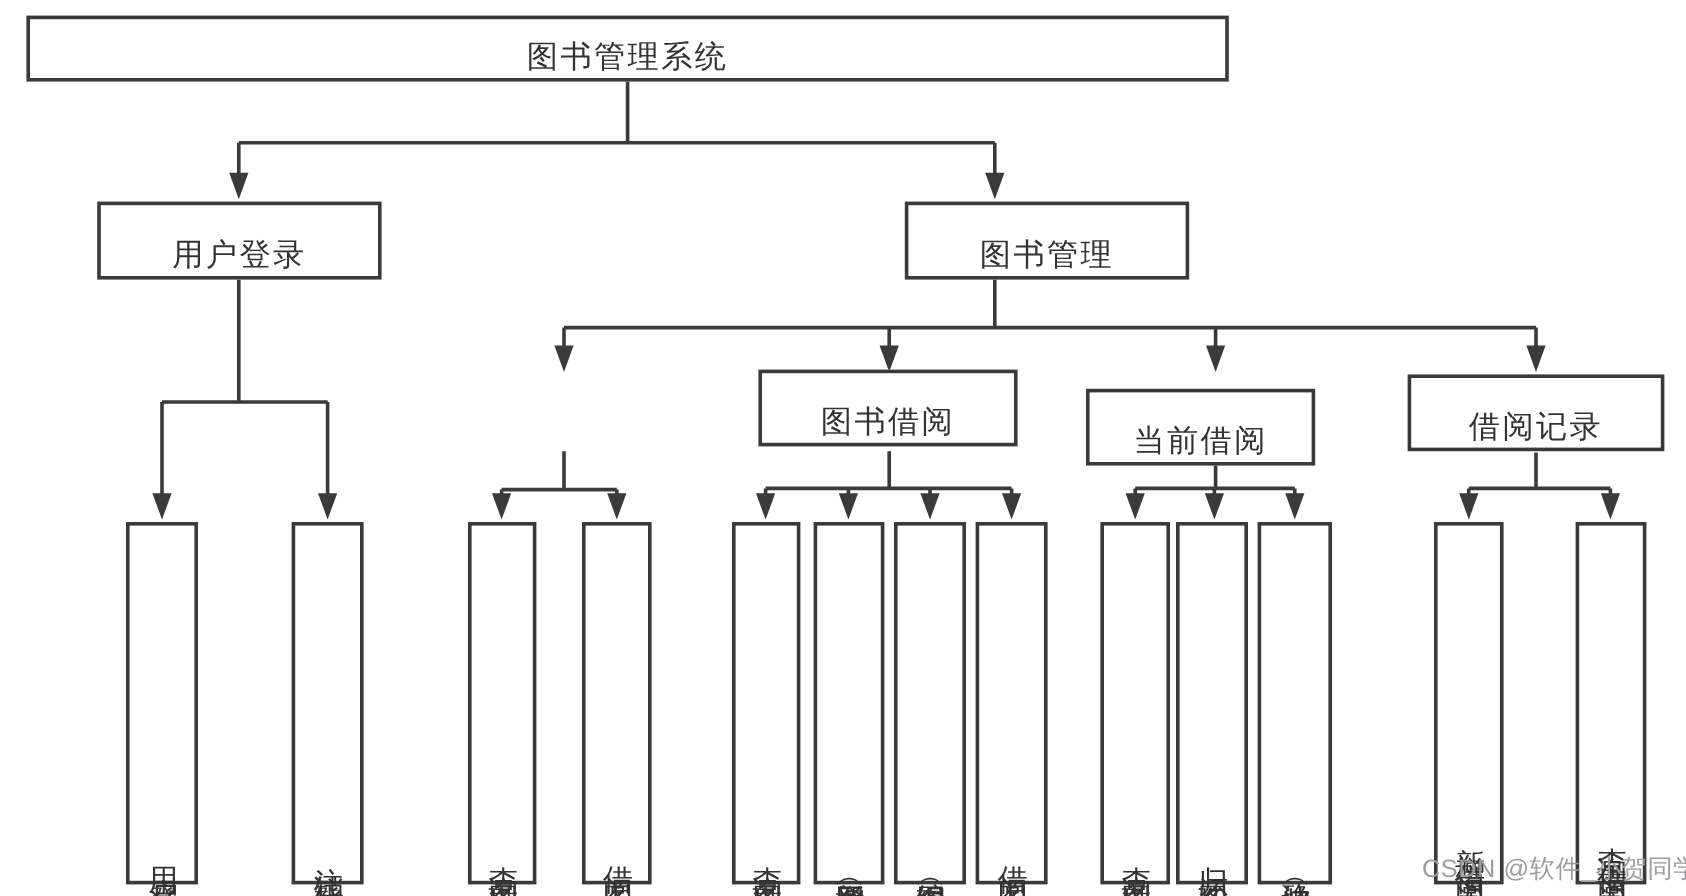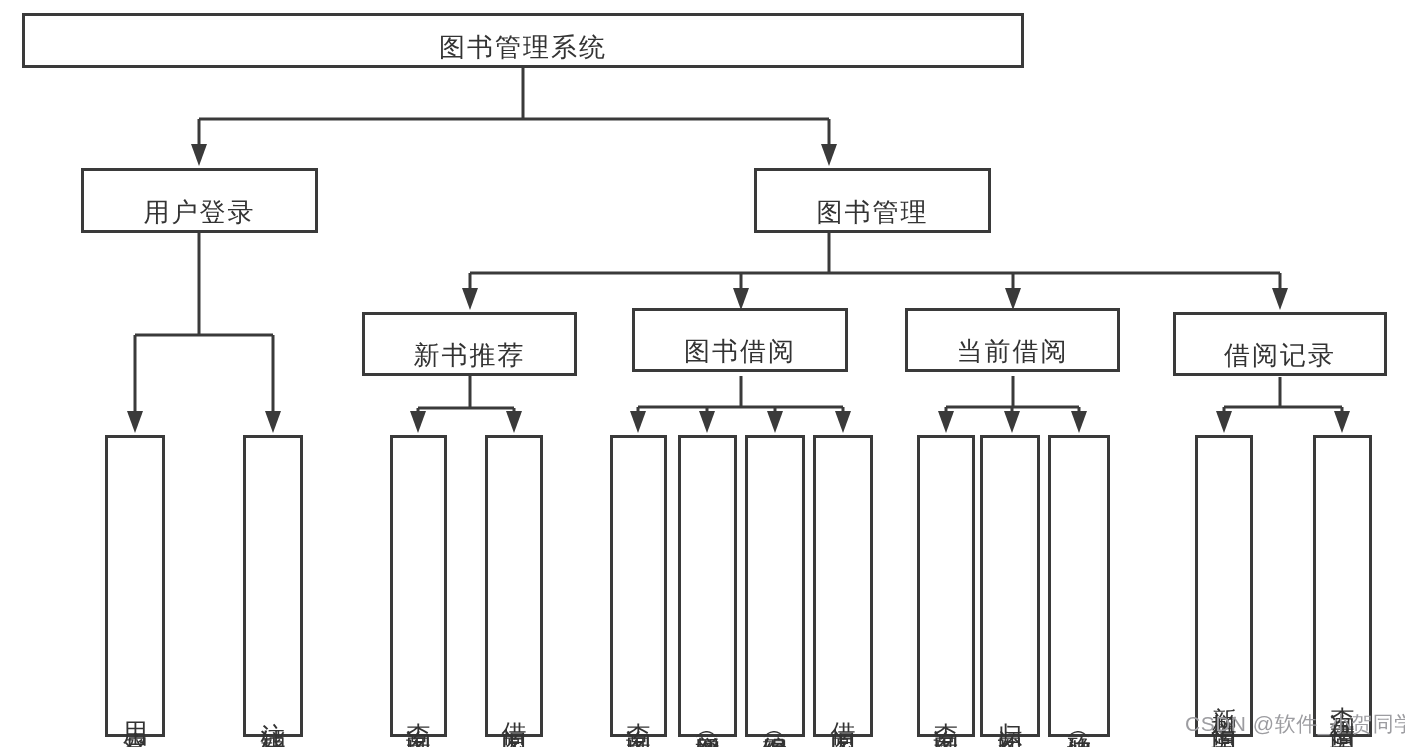--- a/index.html
+++ b/index.html
@@ -113,27 +113,24 @@
     <span class="h-label">图书管理系统</span>
   </div>
 
   <div class="box" style="left:81px;top:168px;width:237px;height:65px;">
     <span class="h-label">用户登录</span>
   </div>
   <div class="box" style="left:711px;top:168px;width:237px;height:65px;margin-left:43px;">
     <span class="h-label">图书管理</span>
   </div>
 
-  <div class="box" style="left:362px;top:312px;width:215px;height:64px;">
-    <span class="h-label">新书推荐</span>
-  </div>
   <div class="box" style="left:632px;top:308px;width:216px;height:64px;">
     <span class="h-label">图书借阅</span>
   </div>
-  <div class="box" style="left:905px;top:308px;width:215px;height:64px;">
+  <div class="box" style="left:905px;top:324px;width:191px;height:64px;">
     <span class="h-label">当前借阅</span>
   </div>
   <div class="box" style="left:1173px;top:312px;width:214px;height:64px;">
     <span class="h-label">借阅记录</span>
   </div>
 
   <div class="box leaf" style="left:105px;top:435px;width:60px;height:302px;">
     <span class="v-text">用户登录</span>
   </div>
   <div class="box leaf" style="left:243px;top:435px;width:60px;height:302px;">

